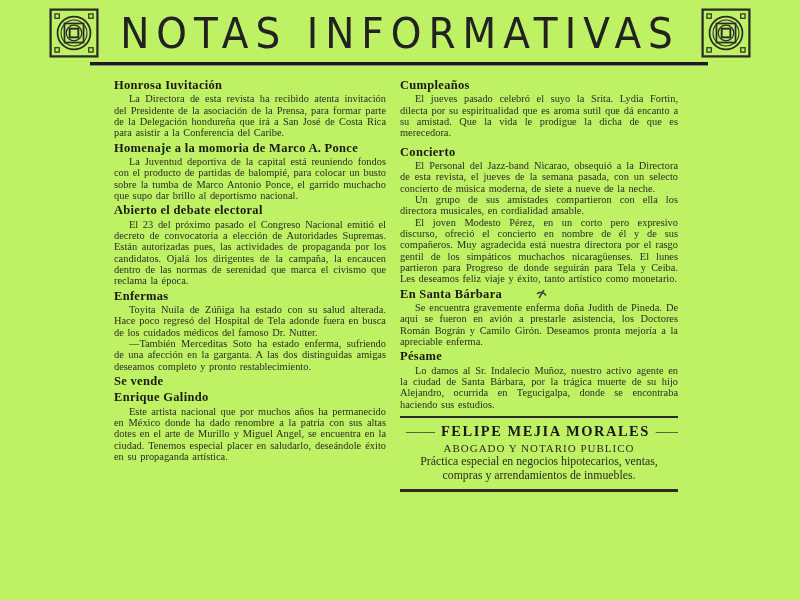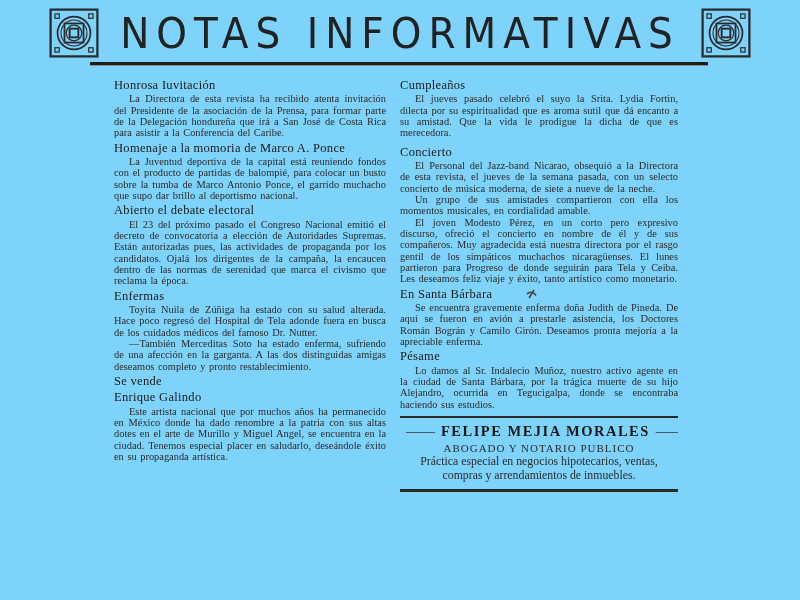--- a/index.html
+++ b/index.html
@@ -4,21 +4,21 @@
 <style>
   * { margin:0; padding:0; box-sizing:border-box; }
   html,body { width:800px; height:600px; }
   body {
     font-family: "Liberation Serif", "DejaVu Serif", serif;
     background:#ffffff;
     overflow:hidden;
   }
   .page {
     width:800px; height:600px;
-    background:#7dd3fc;
+    background:#bef264;
     color:#2b2722;
     overflow:hidden;
   }
   
   .masthead {
     display:flex; align-items:center; justify-content:center;
     gap:20px; padding-top:8px; height:58px;
   }
   .ornament { width:52px; height:52px; flex:0 0 auto; }
   .ornament svg { width:100%; height:100%; }
@@ -41,21 +41,21 @@
     display:flex;
     padding:2px 0 0 114px;
     gap:14px;
   }
   .col { overflow:hidden; }
   .col-left  { width:272px; }
   .col-right { width:278px; }
   .news-item { margin-bottom:2px; }
   .news-item h2 {
     font-size:12.5px; line-height:1.15;
-    font-weight:400; color:#1c1914;
+    font-weight:700; color:#1c1914;
     margin:2px 0 1px 0;
     letter-spacing:0.3px;
   }
   .news-item p {
     font-size:10.4px; line-height:1.09;
     text-align:justify;
     text-indent:15px;
     color:#2e2a25;
     word-spacing:1px;
   }
@@ -167,21 +167,21 @@
     <section class="col col-right">
 
       <article class="news-item">
         <h2>Cumpleaños</h2>
         <p>El jueves pasado celebró el suyo la Srita. Lydia Fortin, dilecta por su espiritualidad que es aroma sutil que dá encanto a su amistad. Que la vida le prodigue la dicha de que es merecedora.</p>
       </article>
 
       <article class="news-item gap-top">
         <h2>Concierto</h2>
         <p>El Personal del Jazz-band Nicarao, obsequió a la Directora de esta revista, el jueves de la semana pasada, con un selecto concierto de música moderna, de siete a nueve de la neche.</p>
-        <p>Un grupo de sus amistades compartieron con ella los momentos musicales, en cordialidad amable.</p>
+        <p>Un grupo de sus amistades compartieron con ella los directora musicales, en cordialidad amable.</p>
         <p>El joven Modesto Pérez, en un corto pero expresivo discurso, ofreció el concierto en nombre de él y de sus compañeros. Muy agradecida está nuestra directora por el rasgo gentil de los simpáticos muchachos nicaragüenses. El lunes partieron para Progreso de donde seguirán para Tela y Ceiba. Les deseamos feliz viaje y éxito, tanto artístico como monetario.</p>
       </article>
 
       <article class="news-item">
         <h2><span>En Santa Bárbara</span><span class="smudge"><svg viewBox="0 0 12 11" fill="none" stroke="#4a453f" stroke-width="1.6">
                 <path d="M3,9 L8,1"></path>
                 <path d="M1,5 C3,2.5 8,3 10,6.5"></path>
               </svg></span></h2>
         <p>Se encuentra gravemente enferma doña Judith de Pineda. De aquí se fueron en avión a prestarle asistencia, los Doctores Román Bográn y Camilo Girón. Deseamos pronta mejoría a la apreciable enferma.</p>
       </article>

